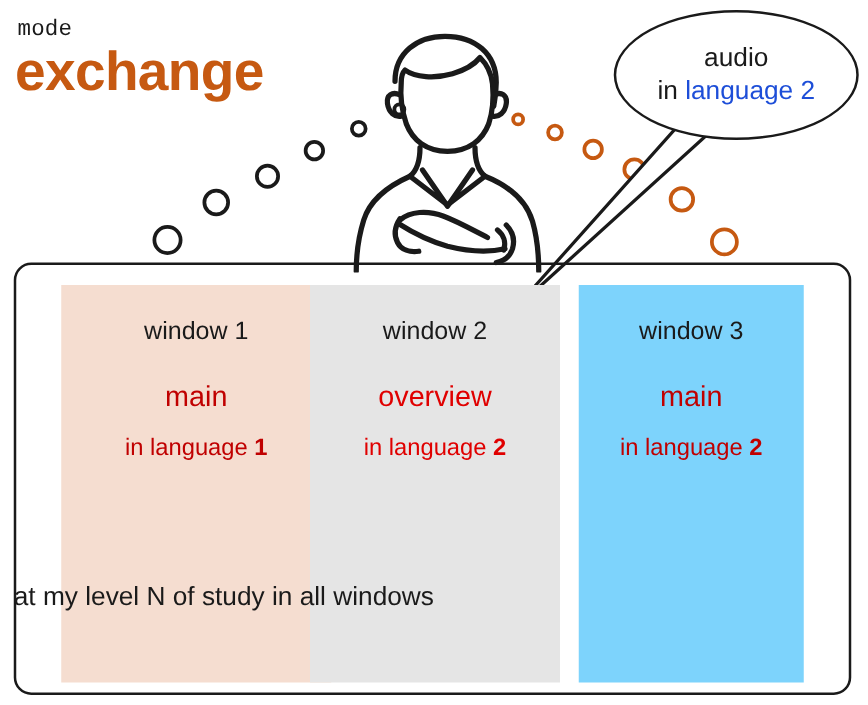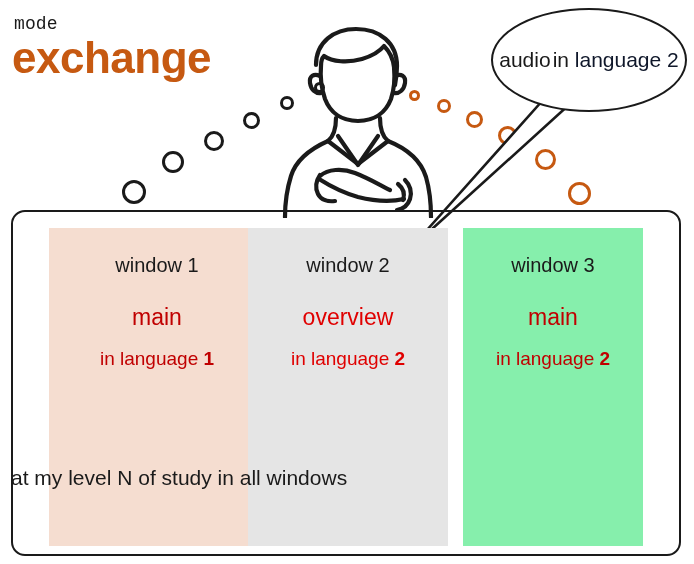--- a/index.html
+++ b/index.html
@@ -69,35 +69,35 @@
     inset: 0;
     border: 2.5px solid #1a1a1a;
     border-radius: 50%;
     background: #ffffff;
     box-sizing: border-box;
   }
   #balloon-text {
     position: absolute;
     inset: 0;
     display: flex;
-    flex-direction: row;
+    flex-direction: column;
     align-items: center;
     justify-content: center;
     gap: 2px;
   }
   #balloon-line1 {
     font-size: 21px;
     color: #1a1a1a;
   }
   #balloon-line2 {
     font-size: 21px;
     color: #1a1a1a;
     white-space: nowrap;
   }
-  #balloon-line2 .hl { color: #0f172a; margin-top: 24px; }
+  #balloon-line2 .hl { color: #1d4ed8; margin-top: 24px; }
   #balloon-tail {
     position: absolute;
     left: 0;
     top: 0;
     width: 694px;
     height: 564px;
     pointer-events: none;
   }
 
   
@@ -242,21 +242,21 @@
     </div>
 
     <div class="window-panel" id="window-panel-2" style="background: #e5e5e5;">
       <div class="panel-title">window 2</div>
       <div class="panel-kind tone-bright">overview</div>
       <div class="panel-lang tone-bright">
         <span>in language </span><span class="num">2</span>
       </div>
     </div>
 
-    <div class="window-panel" id="window-panel-3" style="background: #86efac;">
+    <div class="window-panel" id="window-panel-3" style="background: #7dd3fc;">
       <div class="panel-title">window 3</div>
       <div class="panel-kind tone-dark">main</div>
       <div class="panel-lang tone-dark">
         <span>in language </span><span class="num">2</span>
       </div>
     </div>
   </div>
 
   <div id="footer-note">at my level N of study in all windows</div>
 

